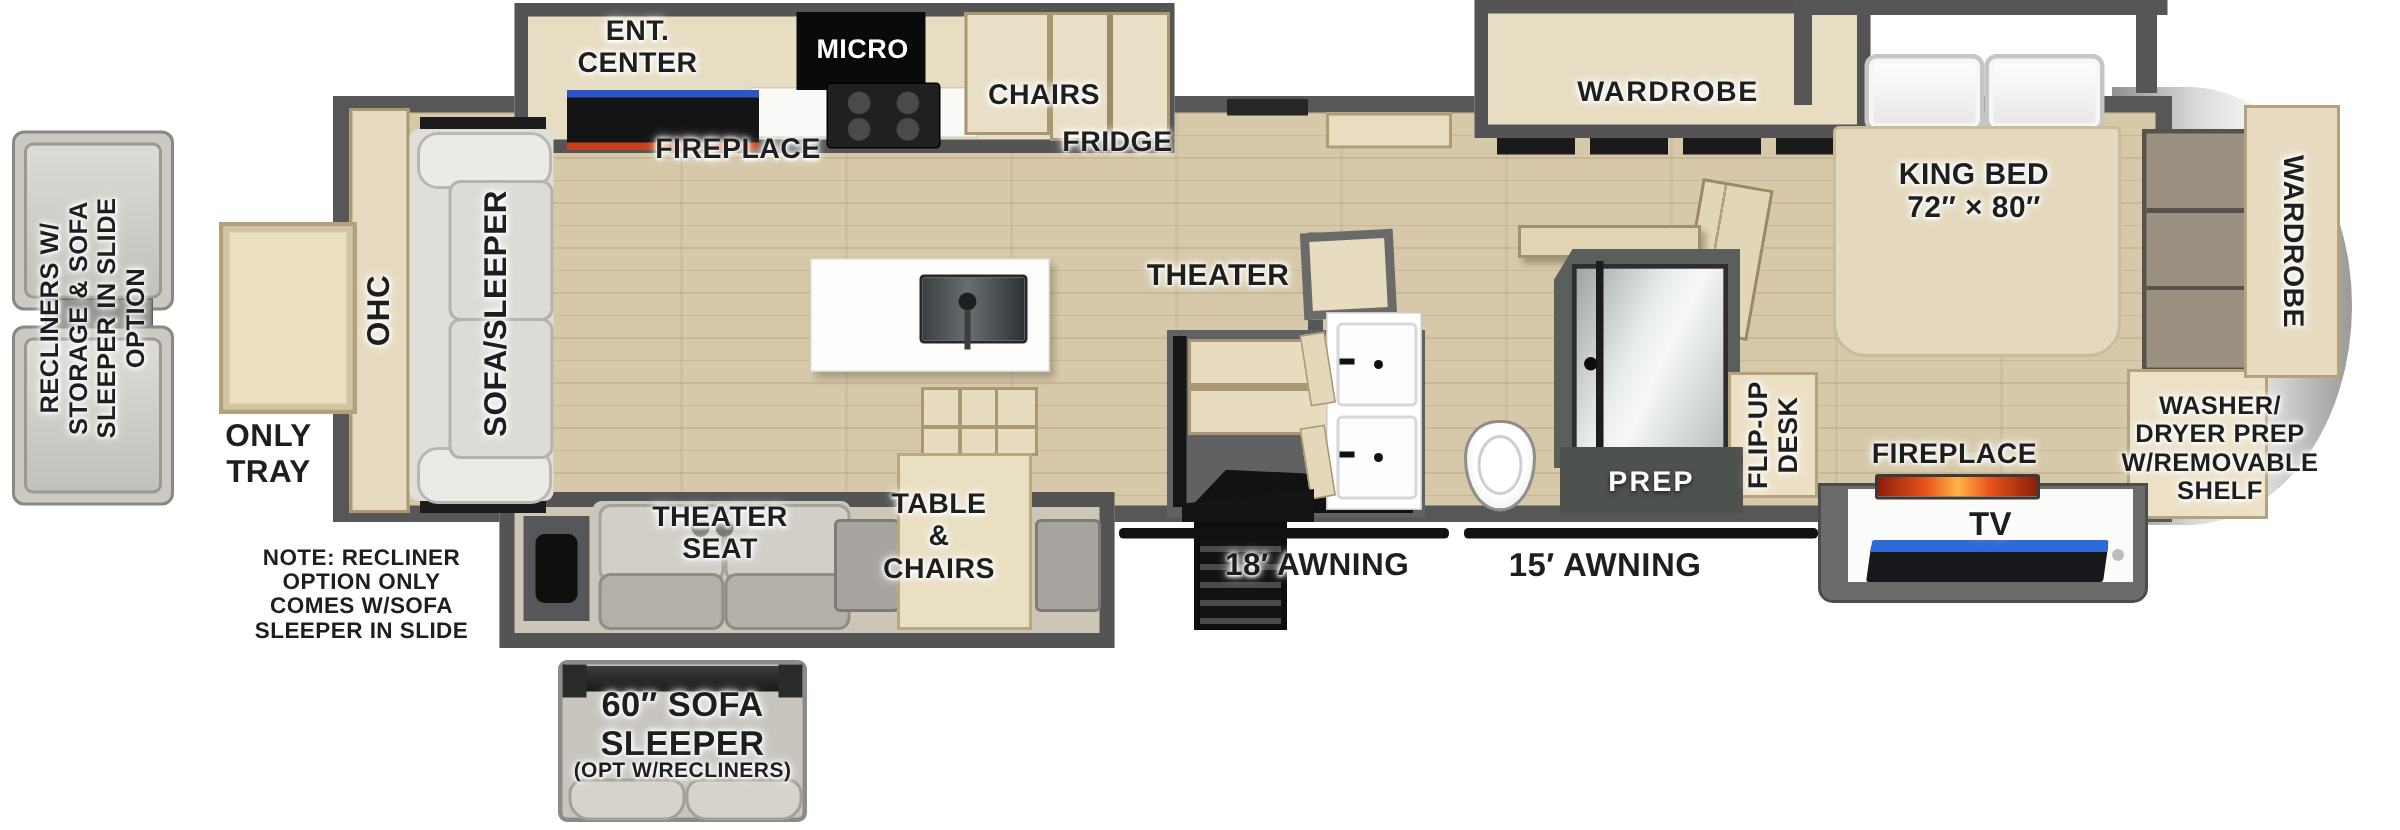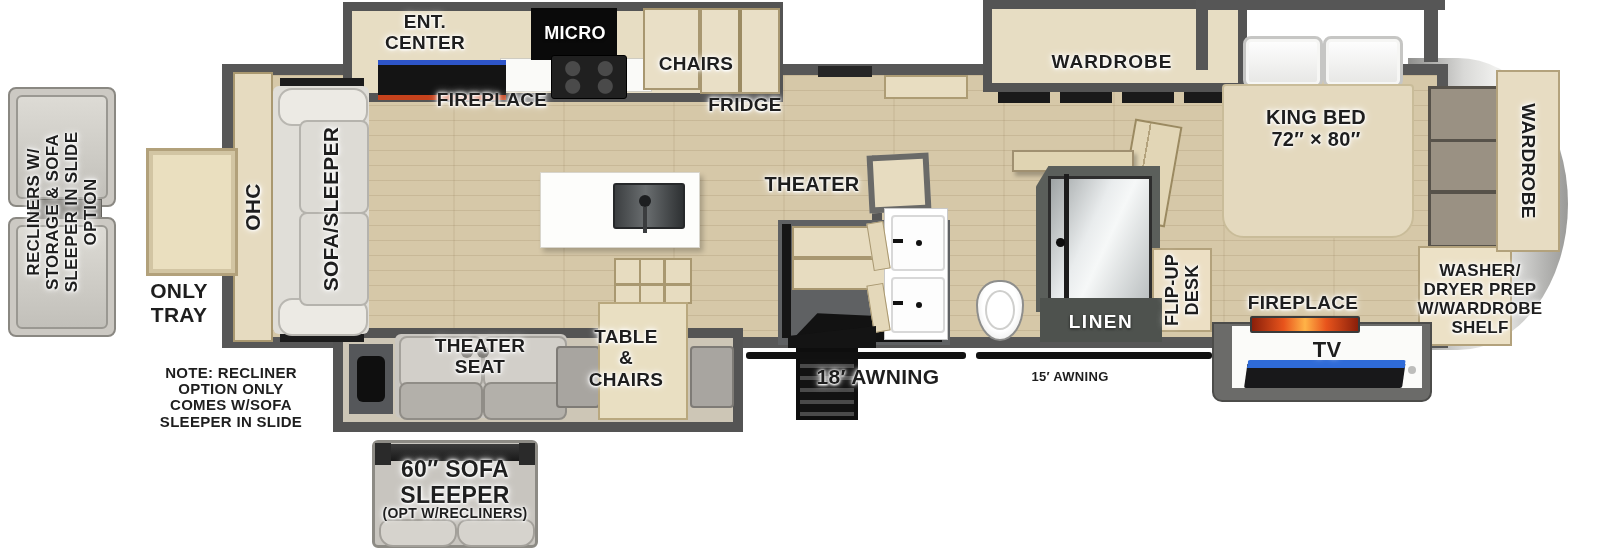--- a/index.html
+++ b/index.html
@@ -63,21 +63,21 @@
 <div class="abs" style="left:531px;top:8px;width:86px;height:52px;background:#0a0a0a;z-index:3"></div>
 <div class="stove" style="left:551px;top:55px;width:74px;height:42px;z-index:4"></div>
 <div class="abs" style="left:643px;top:8px;width:57px;height:82px;background:#e9dfc6;border:2px solid #a89770;box-sizing:border-box;z-index:3"></div>
 <div class="abs" style="left:700px;top:8px;width:80px;height:86px;background:#e9dfc6;border:2px solid #a89770;box-sizing:border-box;z-index:3;
      background-image:linear-gradient(90deg,rgba(0,0,0,0) 0 47%,#9c8b62 47% 53%,rgba(0,0,0,0) 53%)"></div>
 <div class="lbl" style="left:425px;top:32px">ENT.
 CENTER</div>
 <div class="lbl lbl-white" style="left:575px;top:33px;font-size:18px">MICRO</div>
 <div class="lbl" style="left:696px;top:64px">CHAIRS</div>
 <div class="lbl" style="left:492px;top:100px">FIREPLACE</div>
-<div class="lbl" style="left:745px;top:105px">FRIDGE</div>
+<div class="lbl" style="left:745px;top:95px">FRIDGE</div>
 
 <div class="abs" style="left:818px;top:66px;width:54px;height:11px;background:#262626;z-index:3"></div>
 <div class="abs tan" style="left:884px;top:75px;width:84px;height:24px;box-sizing:border-box;z-index:3"></div>
 
 <div class="abs" style="left:983px;top:0;width:264px;height:92px;background:#e7ddc3;border:9px solid #545454;box-sizing:border-box;z-index:2"></div>
 <div class="abs" style="left:998px;top:92px;width:235px;height:11px;z-index:3;
      background:repeating-linear-gradient(90deg,#1a1a1a 0 52px,rgba(0,0,0,0) 52px 62px)"></div>
 <div class="lbl" style="left:1112px;top:62px;letter-spacing:1px">WARDROBE</div>
 
 <div class="abs wall" style="left:1200px;top:0;width:245px;height:10px;z-index:2"></div>
@@ -94,21 +94,21 @@
 
 <div class="abs" style="left:1012px;top:150px;width:118px;height:18px;background:#e0d4b2;border:2px solid #a09070;box-shadow:3px 4px 4px rgba(0,0,0,.25);z-index:3"></div>
 <div class="abs" style="left:1036px;top:166px;width:124px;height:146px;background:#5b5f5b;z-index:4;
      clip-path:polygon(0 14%,10% 0,100% 0,100% 100%,0 100%)">
   <div class="abs" style="left:12px;top:10px;width:98px;height:124px;border:3px solid #2e2e2e;
        background:linear-gradient(115deg,#9ea3a4 0%,#e9eced 40%,#f6f8f8 55%,#b9bebf 100%)"></div>
   <div class="abs" style="left:28px;top:8px;width:5px;height:132px;background:#1c1c1c"></div>
   <div class="dot" style="left:20px;top:72px;width:9px;height:9px;background:#0e0e0e"></div>
 </div>
 <div class="abs" style="left:1040px;top:298px;width:122px;height:44px;background:#4e524e;z-index:5"></div>
-<div class="lbl lbl-white" style="left:1101px;top:322px;letter-spacing:1.5px">LINEN</div>
+<div class="lbl lbl-white" style="left:1101px;top:322px;letter-spacing:1.5px">PREP</div>
 
 <div class="abs wall" style="left:872px;top:155px;width:10px;height:190px;z-index:3"></div>
 <div class="abs" style="left:868px;top:154px;width:62px;height:58px;background:#e7dcc0;border:6px solid #6a6a68;box-sizing:border-box;transform:rotate(-3deg);z-index:4"></div>
 <div class="abs" style="left:884px;top:208px;width:62px;height:130px;background:#fff;border:1px solid #c9c9c9;z-index:4">
   <div class="abs" style="left:6px;top:6px;width:50px;height:52px;background:#fdfdfd;border:2px solid #d8d8d8;border-radius:4px">
     <div class="dot" style="left:23px;top:23px;width:6px;height:6px;background:#111"></div>
     <div class="abs" style="left:0;top:22px;width:10px;height:4px;background:#111"></div>
   </div>
   <div class="abs" style="left:6px;top:68px;width:50px;height:52px;background:#fdfdfd;border:2px solid #d8d8d8;border-radius:4px">
     <div class="dot" style="left:23px;top:23px;width:6px;height:6px;background:#111"></div>
@@ -143,21 +143,21 @@
 <div class="abs" style="left:1250px;top:316px;width:106px;height:13px;z-index:5;
      background:linear-gradient(90deg,#8a1f0a,#e8541c 30%,#ffb347 50%,#e8541c 70%,#8a1f0a);border:2px solid #3a3a3a;border-radius:2px"></div>
 <div class="lbl" style="left:1303px;top:303px">FIREPLACE</div>
 <div class="lbl" style="left:1327px;top:350px;font-size:22px">TV</div>
 
 <div class="abs" style="left:1428px;top:86px;width:76px;height:162px;background:#9a9183;border:3px solid #57524a;box-sizing:border-box;z-index:3;
      background-image:linear-gradient(180deg,rgba(0,0,0,0) 0 32%,#57524a 32% 34%,rgba(0,0,0,0) 34% 65%,#57524a 65% 67%,rgba(0,0,0,0) 67%)"></div>
 <div class="abs" style="left:1418px;top:246px;width:94px;height:100px;background:#ece1c6;border:2px solid #b3a27c;box-sizing:border-box;z-index:3"></div>
 <div class="lbl" style="left:1480px;top:299px;font-size:17px;z-index:31">WASHER/
 DRYER PREP
-W/WARDROBE
+W/REMOVABLE
 SHELF</div>
 <div class="abs" style="left:1496px;top:70px;width:64px;height:182px;background:#e7dcc2;border:2px solid #b3a27c;box-sizing:border-box;z-index:3"></div>
 <div class="lbl vlbl-cw" style="left:1528px;top:161px">WARDROBE</div>
 
 <div class="abs" style="left:233px;top:72px;width:40px;height:270px;background:#e6dbc0;border:2px solid #a99870;box-sizing:border-box;z-index:3"></div>
 <div class="abs" style="left:280px;top:78px;width:84px;height:10px;background:#1c1c1c;z-index:3"></div>
 <div class="abs" style="left:280px;top:332px;width:84px;height:10px;background:#1c1c1c;z-index:3"></div>
 <div class="abs" style="left:273px;top:86px;width:96px;height:248px;background:#e0ded8;border-radius:6px;z-index:4">
   <div class="abs" style="left:5px;top:2px;width:86px;height:34px;background:#eceae4;border:2px solid #b9b7b1;border-radius:14px"></div>
   <div class="abs" style="left:5px;top:212px;width:86px;height:34px;background:#eceae4;border:2px solid #b9b7b1;border-radius:14px"></div>
@@ -197,23 +197,23 @@
 <div class="lbl" style="left:626px;top:358px">TABLE
 &amp;
 CHAIRS</div>
 
 <div class="abs" style="left:788px;top:326px;width:88px;height:22px;background:#141414;clip-path:polygon(0 45%,100% 0,100% 100%,0 100%);z-index:4"></div>
 <div class="steps" style="left:796px;top:348px;width:62px;height:72px;box-sizing:border-box;z-index:5"></div>
 
 <div class="bar" style="left:746px;top:352px;width:220px"></div>
 <div class="bar" style="left:976px;top:352px;width:236px"></div>
 <div class="lbl" style="left:878px;top:377px;font-size:21px">18′ AWNING</div>
-<div class="lbl" style="left:1070px;top:377px;font-size:13px">15′ AWNING</div>
-
-<div class="lbl" style="left:231px;top:397px;font-size:15px;line-height:1.08">NOTE: RECLINER
+<div class="lbl" style="left:1070px;top:377px;font-size:22px">15′ AWNING</div>
+
+<div class="lbl" style="left:241px;top:397px;font-size:15px;line-height:1.08">NOTE: RECLINER
 OPTION ONLY
 COMES W/SOFA
 SLEEPER IN SLIDE</div>
 
 <div class="abs" style="left:372px;top:440px;width:166px;height:108px;background:#c8c5bf;border:3px solid #8d8b85;border-radius:6px;box-sizing:border-box;z-index:5">
   <div class="abs" style="left:2px;top:1px;width:156px;height:17px;background:linear-gradient(180deg,#3c3c3c,#191919);border-radius:4px"></div>
   <div class="abs" style="left:0;top:0;width:16px;height:22px;background:#2a2a2a"></div>
   <div class="abs" style="left:144px;top:0;width:16px;height:22px;background:#2a2a2a"></div>
   <div class="abs" style="left:4px;top:76px;width:74px;height:24px;background:#d6d3cd;border:2px solid #a3a09a;border-radius:10px 10px 14px 14px"></div>
   <div class="abs" style="left:82px;top:76px;width:74px;height:24px;background:#d6d3cd;border:2px solid #a3a09a;border-radius:10px 10px 14px 14px"></div>

